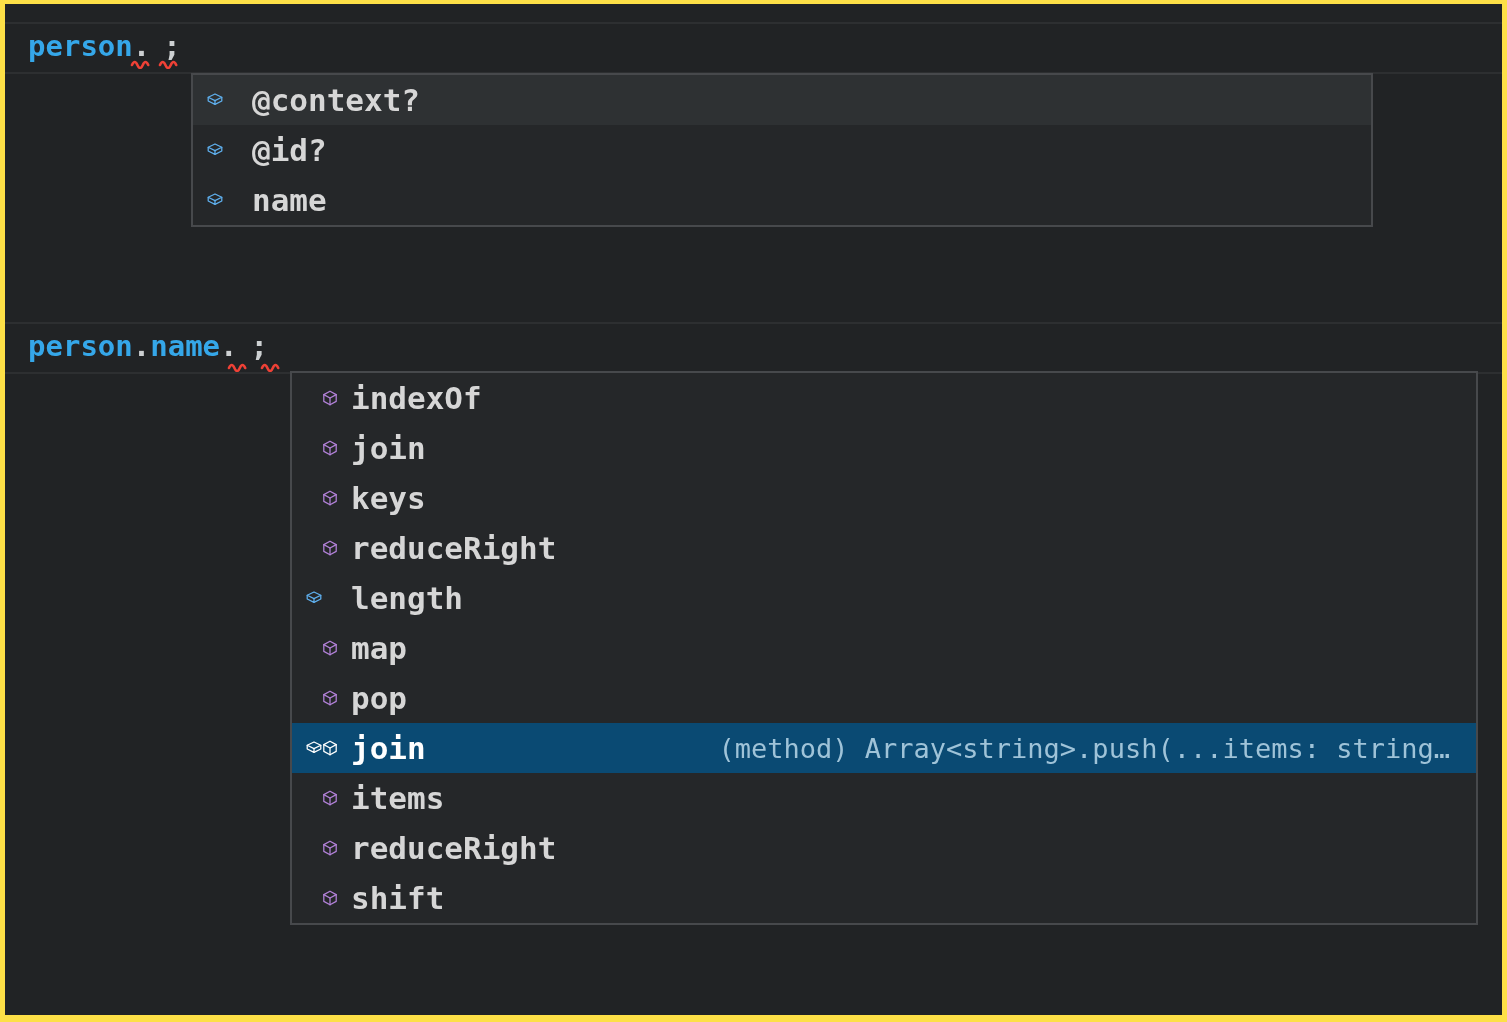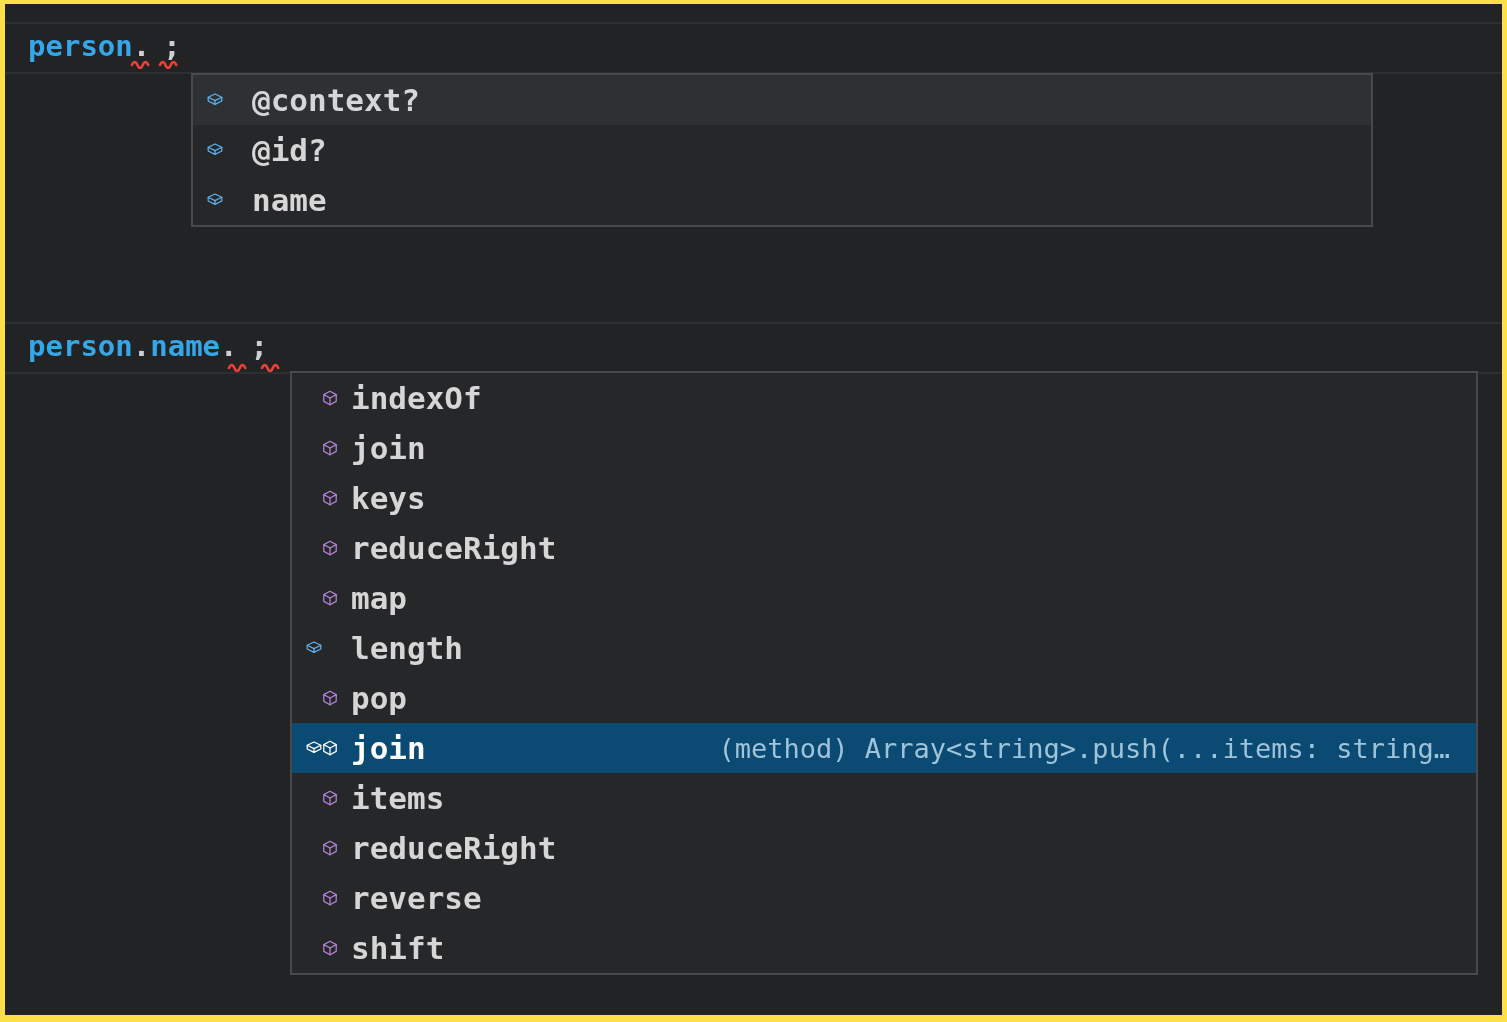--- a/index.html
+++ b/index.html
@@ -189,50 +189,50 @@
       </svg>
       <svg class="icon-method" viewBox="0 0 16 16">
         <path d="M8 1.2 L14.2 4.6 V11.4 L8 14.8 L1.8 11.4 V4.6 Z"></path>
         <path d="M1.8 4.6 L8 8 L14.2 4.6"></path>
         <path d="M8 8 V14.8"></path>
       </svg>
     </span>
     <span class="label">reduceRight</span>
 
   </div>
+        <div class="row kind-field">
+    <span class="icon">
+      <svg class="icon-field" viewBox="0 0 16 16">
+        <path d="M1.2 5.3 L8 2 L14.8 5.3 L8 8.6 Z"></path>
+        <path d="M1.2 5.3 V9 L8 12.4 V8.6"></path>
+        <path d="M14.8 5.3 V9 L8 12.4"></path>
+      </svg>
+      <svg class="icon-method" viewBox="0 0 16 16">
+        <path d="M8 1.2 L14.2 4.6 V11.4 L8 14.8 L1.8 11.4 V4.6 Z"></path>
+        <path d="M1.8 4.6 L8 8 L14.2 4.6"></path>
+        <path d="M8 8 V14.8"></path>
+      </svg>
+    </span>
+    <span class="label">length</span>
+
+  </div>
         <div class="row kind-method">
     <span class="icon">
       <svg class="icon-field" viewBox="0 0 16 16">
         <path d="M1.2 5.3 L8 2 L14.8 5.3 L8 8.6 Z"></path>
         <path d="M1.2 5.3 V9 L8 12.4 V8.6"></path>
         <path d="M14.8 5.3 V9 L8 12.4"></path>
       </svg>
       <svg class="icon-method" viewBox="0 0 16 16">
         <path d="M8 1.2 L14.2 4.6 V11.4 L8 14.8 L1.8 11.4 V4.6 Z"></path>
         <path d="M1.8 4.6 L8 8 L14.2 4.6"></path>
         <path d="M8 8 V14.8"></path>
       </svg>
     </span>
     <span class="label">map</span>
-
-  </div>
-        <div class="row kind-field">
-    <span class="icon">
-      <svg class="icon-field" viewBox="0 0 16 16">
-        <path d="M1.2 5.3 L8 2 L14.8 5.3 L8 8.6 Z"></path>
-        <path d="M1.2 5.3 V9 L8 12.4 V8.6"></path>
-        <path d="M14.8 5.3 V9 L8 12.4"></path>
-      </svg>
-      <svg class="icon-method" viewBox="0 0 16 16">
-        <path d="M8 1.2 L14.2 4.6 V11.4 L8 14.8 L1.8 11.4 V4.6 Z"></path>
-        <path d="M1.8 4.6 L8 8 L14.2 4.6"></path>
-        <path d="M8 8 V14.8"></path>
-      </svg>
-    </span>
-    <span class="label">length</span>
 
   </div>
         <div class="row kind-method">
     <span class="icon">
       <svg class="icon-field" viewBox="0 0 16 16">
         <path d="M1.2 5.3 L8 2 L14.8 5.3 L8 8.6 Z"></path>
         <path d="M1.2 5.3 V9 L8 12.4 V8.6"></path>
         <path d="M14.8 5.3 V9 L8 12.4"></path>
       </svg>
       <svg class="icon-method" viewBox="0 0 16 16">
@@ -298,35 +298,19 @@
         <path d="M1.2 5.3 L8 2 L14.8 5.3 L8 8.6 Z"></path>
         <path d="M1.2 5.3 V9 L8 12.4 V8.6"></path>
         <path d="M14.8 5.3 V9 L8 12.4"></path>
       </svg>
       <svg class="icon-method" viewBox="0 0 16 16">
         <path d="M8 1.2 L14.2 4.6 V11.4 L8 14.8 L1.8 11.4 V4.6 Z"></path>
         <path d="M1.8 4.6 L8 8 L14.2 4.6"></path>
         <path d="M8 8 V14.8"></path>
       </svg>
     </span>
-    <span class="label">reverse</span>
-
-  </div>
-        <div class="row kind-method">
-    <span class="icon">
-      <svg class="icon-field" viewBox="0 0 16 16">
-        <path d="M1.2 5.3 L8 2 L14.8 5.3 L8 8.6 Z"></path>
-        <path d="M1.2 5.3 V9 L8 12.4 V8.6"></path>
-        <path d="M14.8 5.3 V9 L8 12.4"></path>
-      </svg>
-      <svg class="icon-method" viewBox="0 0 16 16">
-        <path d="M8 1.2 L14.2 4.6 V11.4 L8 14.8 L1.8 11.4 V4.6 Z"></path>
-        <path d="M1.8 4.6 L8 8 L14.2 4.6"></path>
-        <path d="M8 8 V14.8"></path>
-      </svg>
-    </span>
     <span class="label">shift</span>
 
   </div>
       </div>
 
   </div>
 </div>
 
 </body></html>

